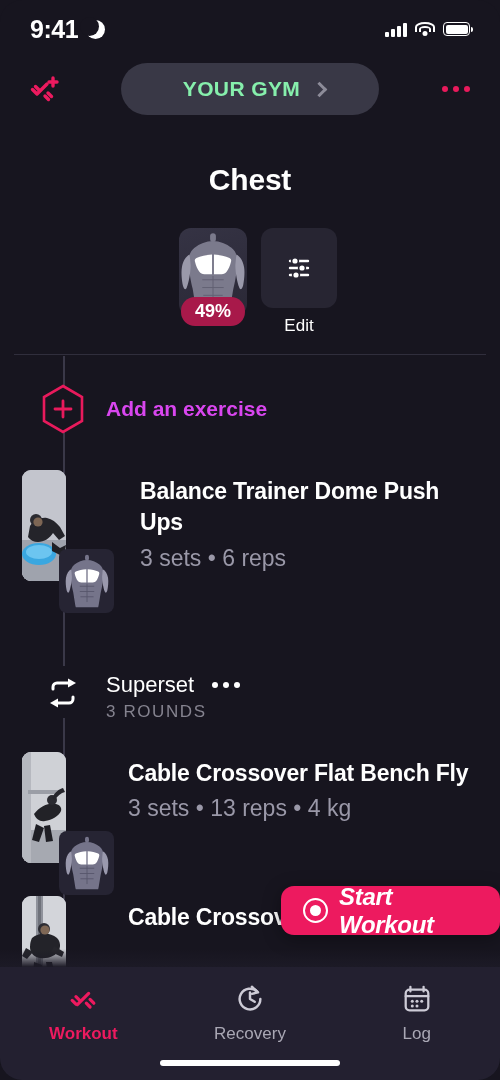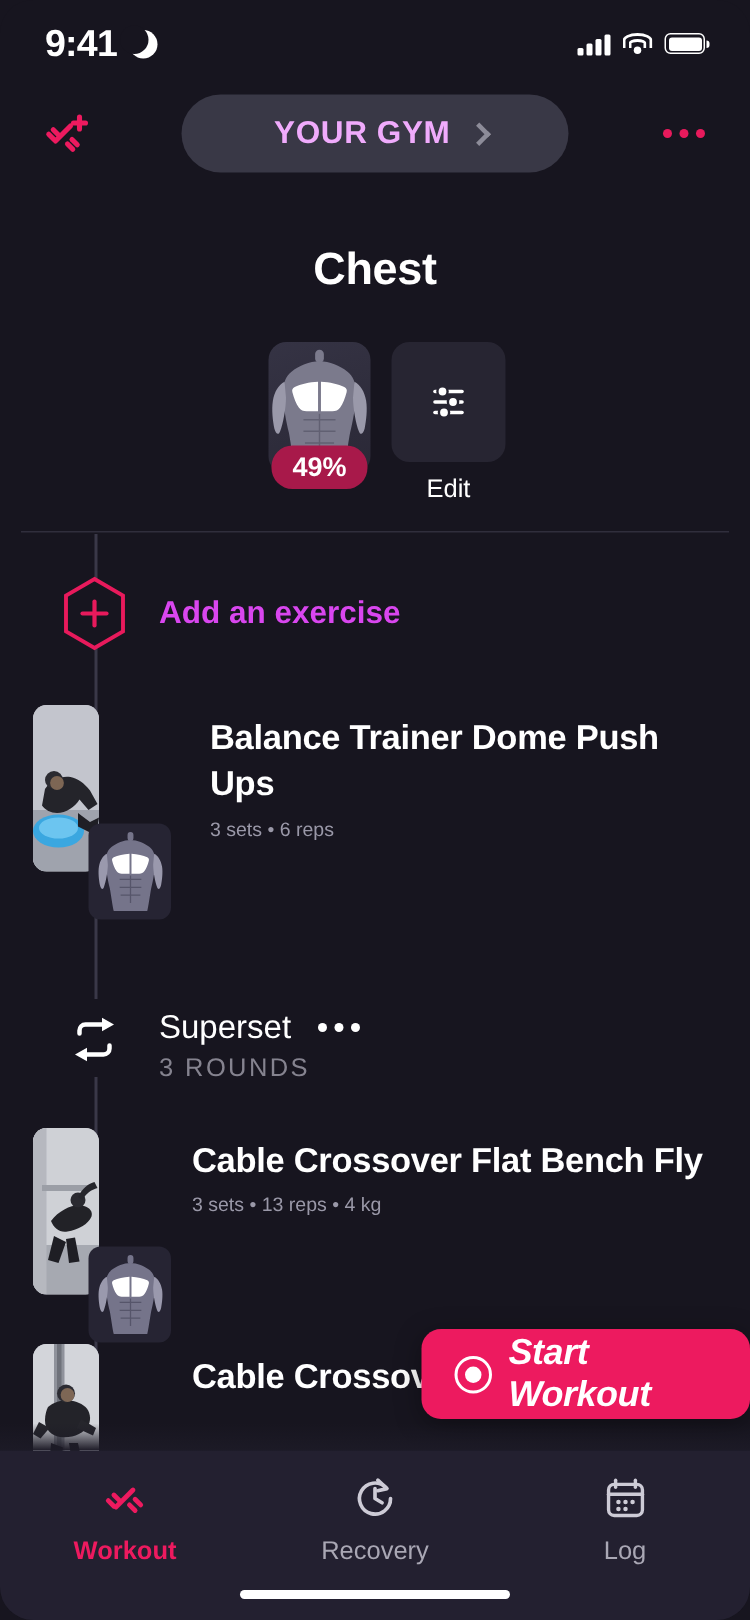--- a/index.html
+++ b/index.html
@@ -39,21 +39,21 @@
   .battery i { display:block; height:100%; background:#fff; border-radius:2px; }
 
   
   .topbar { position:absolute; top:60px; left:0; width:500px; height:58px;
             display:flex; align-items:center; justify-content:space-between; padding:0 22px; }
   .icon-btn { width:44px; height:44px; display:flex; align-items:center; justify-content:center;
               cursor:pointer; }
   .gym-pill { height:52px; min-width:258px; background:#393846; border-radius:26px;
               display:flex; align-items:center; justify-content:center; gap:14px; padding:0 18px 0 26px;
               cursor:pointer; }
-  .gym-pill .label { color:#f0abfc; font-size:21px; font-weight:700; letter-spacing:.4px; }
+  .gym-pill .label { color:#86efac; font-size:21px; font-weight:700; letter-spacing:.4px; }
   .chev { width:11px; height:11px; border-right:3px solid #8d8c99; border-top:3px solid #8d8c99;
           transform:rotate(45deg); }
   .dots { display:flex; gap:5px; }
   .dots i { width:6px; height:6px; border-radius:50%; background:#e81a5c; display:block; }
   .dots.grey i { background:#fff; }
 
   
   .page-title { position:absolute; top:163px; left:0; width:500px; text-align:center;
                 color:#fff; font-size:30px; font-weight:700; letter-spacing:-.2px; }
 
@@ -90,32 +90,32 @@
             cursor:pointer; }
   .thumb-wrap { position:relative; width:86px; margin-left:22px; flex:none; }
   .thumb { width:44px; height:111px; border-radius:9px; overflow:hidden; position:relative;
            background:#b9bcc6; }
   .thumb .ph { position:absolute; inset:0; }
   .mini-badge { position:absolute; left:37px; bottom:-32px; width:55px; height:64px;
                 border-radius:8px; background:#262433; overflow:hidden;
                 display:flex; align-items:center; justify-content:center; }
   .ex-text { margin-left:20px; padding-top:6px; flex:1; padding-right:20px; }
   .ex-name { color:#fff; font-size:23px; font-weight:700; line-height:1.36; letter-spacing:-.2px; }
-  .ex-meta { color:#9a98a8; font-size:13px; margin-top:6px; }
+  .ex-meta { color:#9a98a8; font-size:23px; margin-top:6px; }
 
   
   .superset { position:absolute; left:0; width:480px; display:flex; align-items:flex-start; }
   .ss-icon { width:48px; margin-left:39px; display:flex; justify-content:center; padding-top:4px; }
   .ss-text { margin-left:19px; }
   .ss-head { display:flex; align-items:center; gap:18px; }
   .ss-title { color:#fff; font-size:22px; font-weight:400; }
   .ss-rounds { color:#85838f; font-size:17px; letter-spacing:1.6px; margin-top:4px; }
 
   
-  .start-btn { position:absolute; left:281px; top:886px; height:60px; background:#ed1a5f;
+  .start-btn { position:absolute; left:281px; top:886px; height:49px; background:#ed1a5f;
                border-radius:13px; display:flex; align-items:center; gap:11px; padding:0 22px;
                cursor:pointer; box-shadow:0 4px 18px rgba(0,0,0,.35); }
   .rec-icon { width:25px; height:25px; border:2.6px solid #fff; border-radius:50%;
               display:flex; align-items:center; justify-content:center; flex:none; }
   .rec-icon i { width:11px; height:11px; border-radius:50%; background:#fff; display:block; }
   .start-label { color:#fff; font-size:24px; font-weight:700; font-style:italic; letter-spacing:-.3px; }
 
   
   .tabbar { position:absolute; bottom:0; left:0; width:500px; height:113px; background:#232030;
             display:flex; align-items:flex-start; padding-top:16px; }

